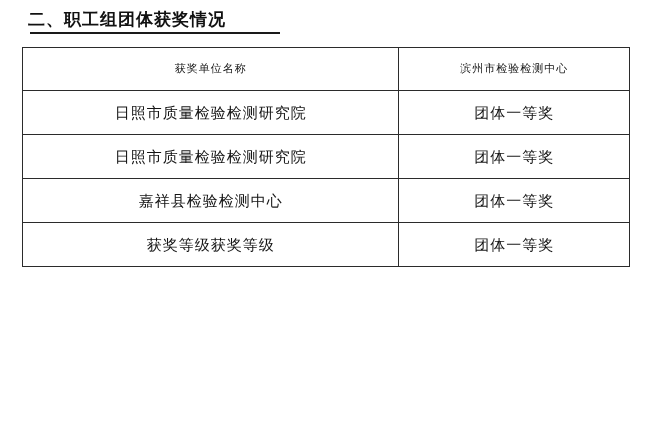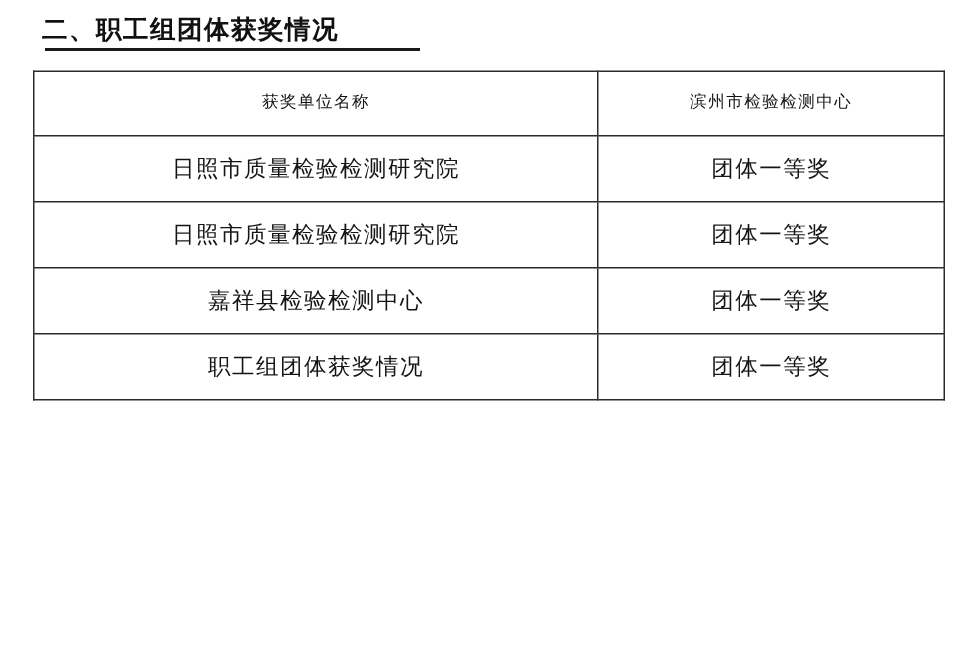--- a/index.html
+++ b/index.html
@@ -115,21 +115,21 @@
       <tr>
         <td>
           <span class="cell-text">嘉祥县检验检测中心</span>
         </td>
         <td>
           <span class="cell-text">团体一等奖</span>
         </td>
       </tr>
       <tr>
         <td>
-          <span class="cell-text">职工组团体获奖情况</span>
+          <span class="cell-text">获奖等级获奖等级</span>
         </td>
         <td>
           <span class="cell-text">团体一等奖</span>
         </td>
       </tr>
     </tbody>
   </table>
 
 </div>
 

